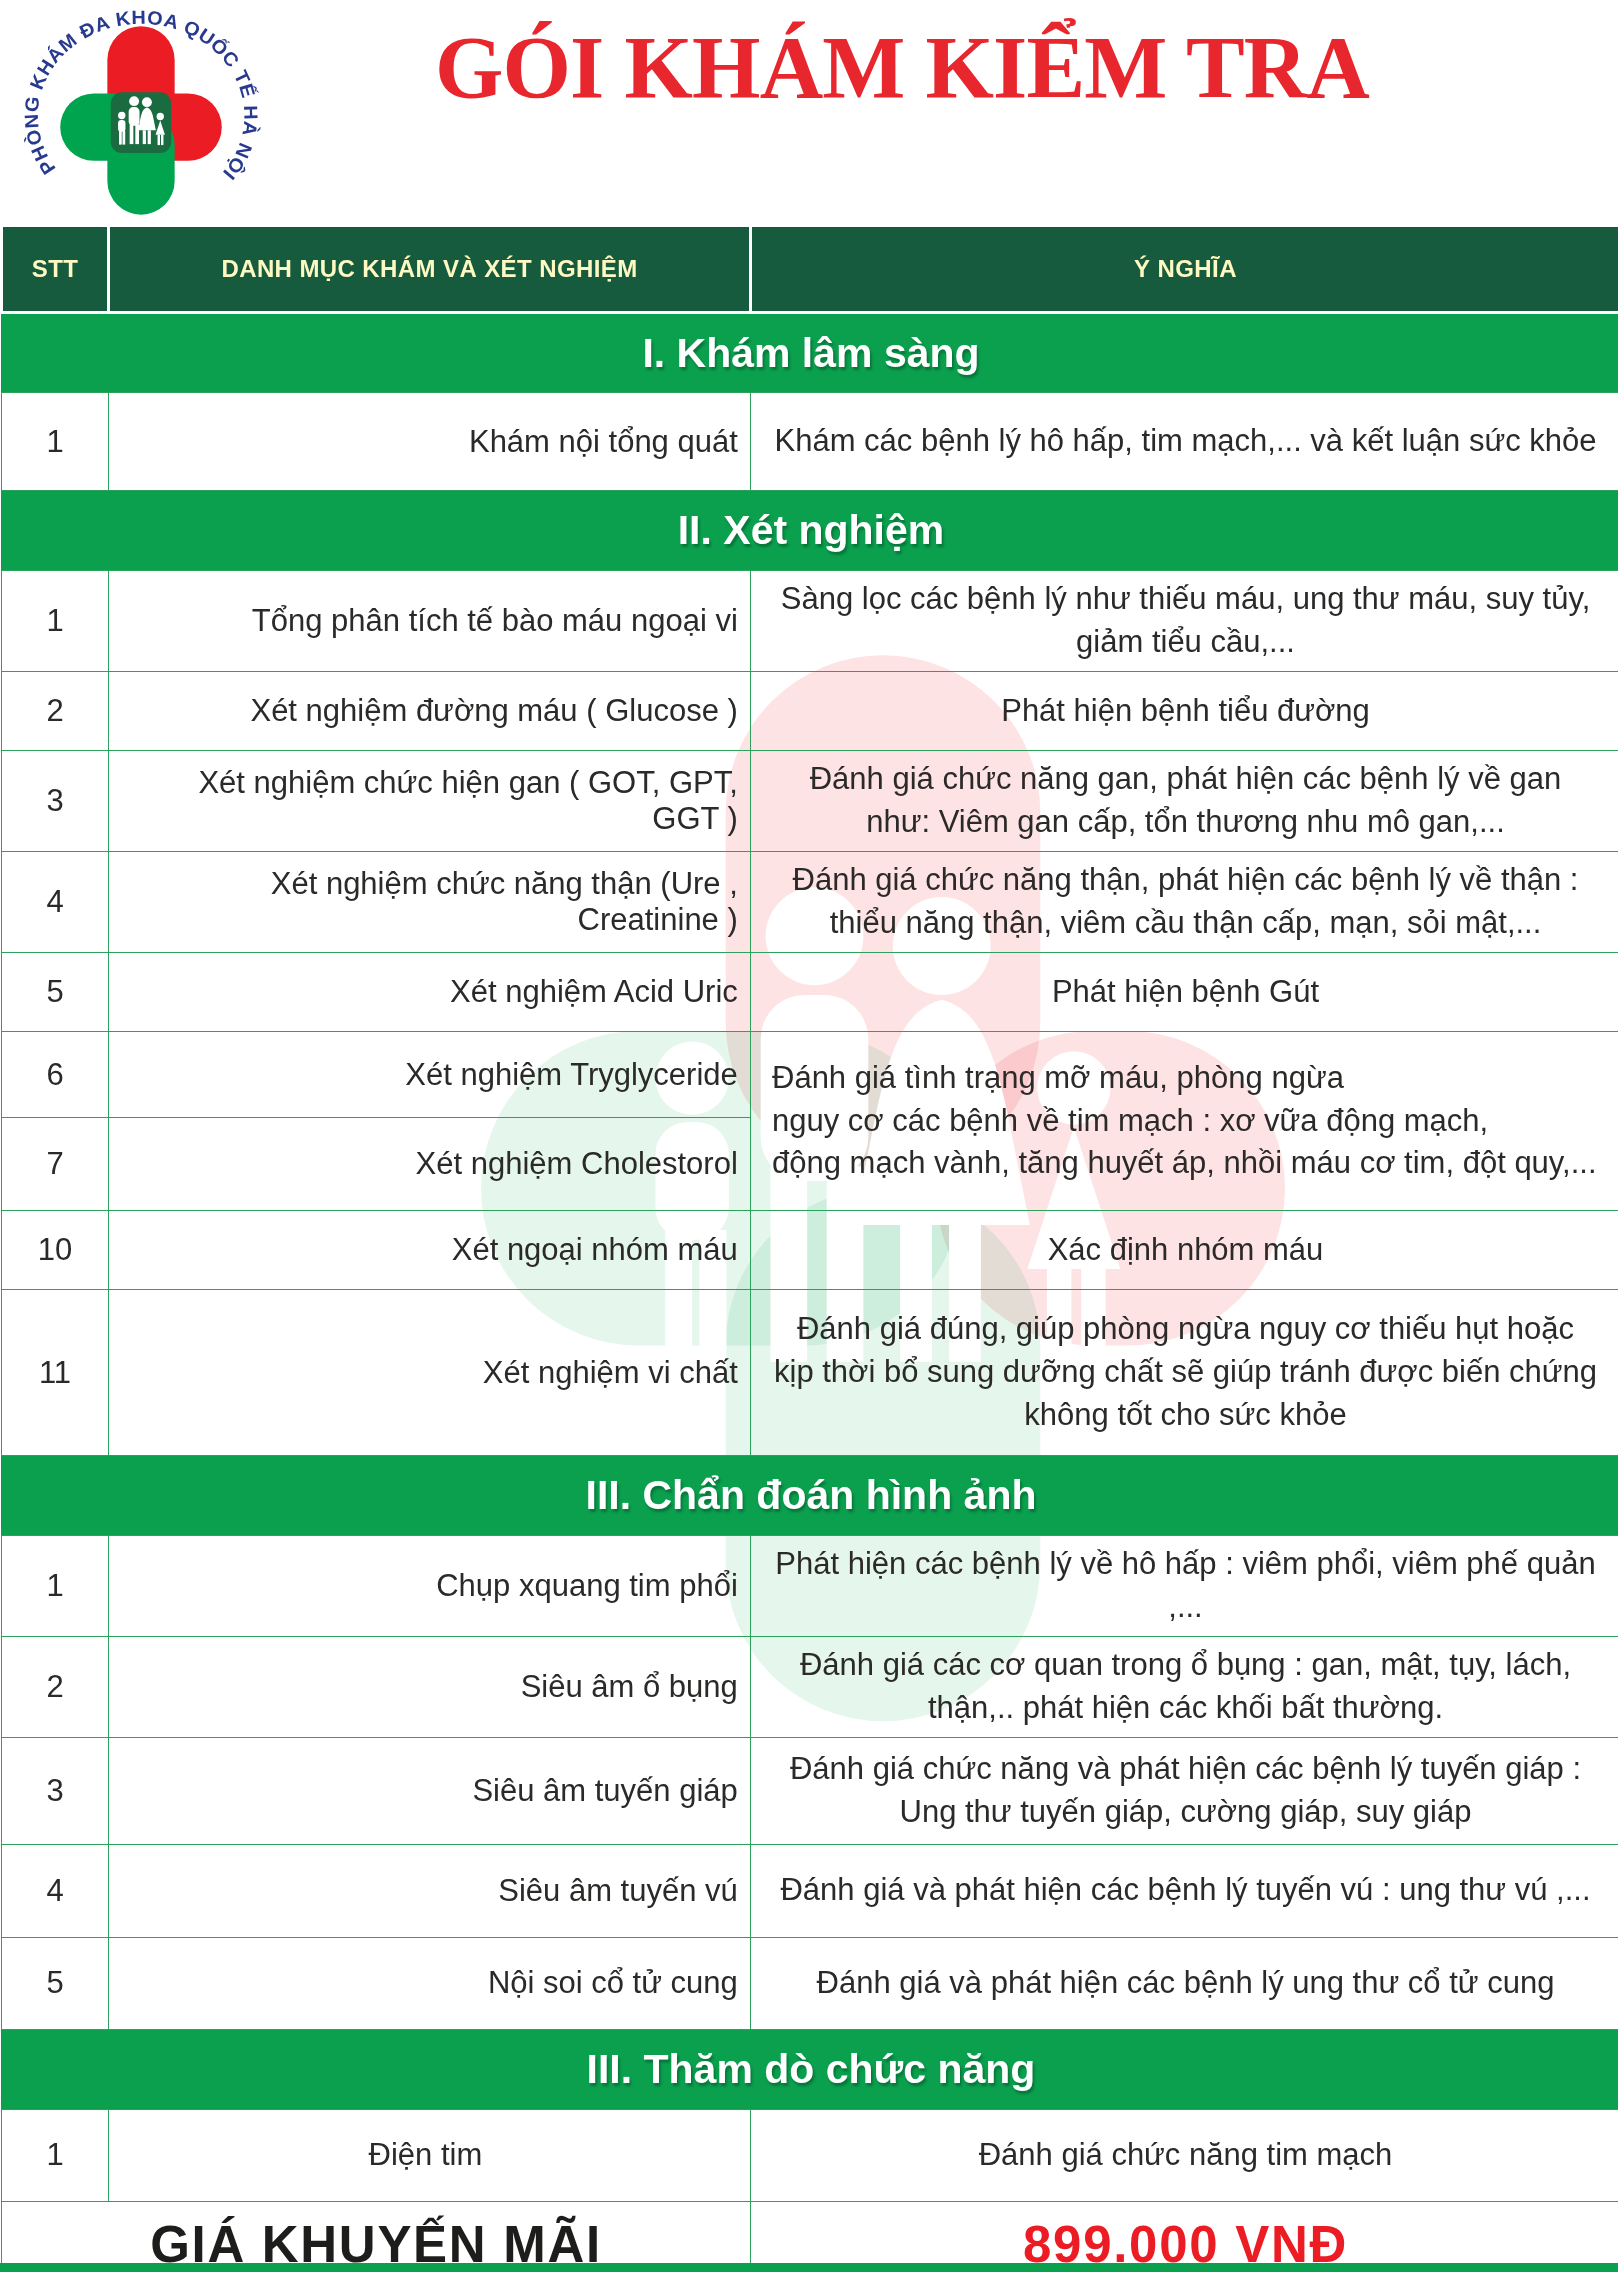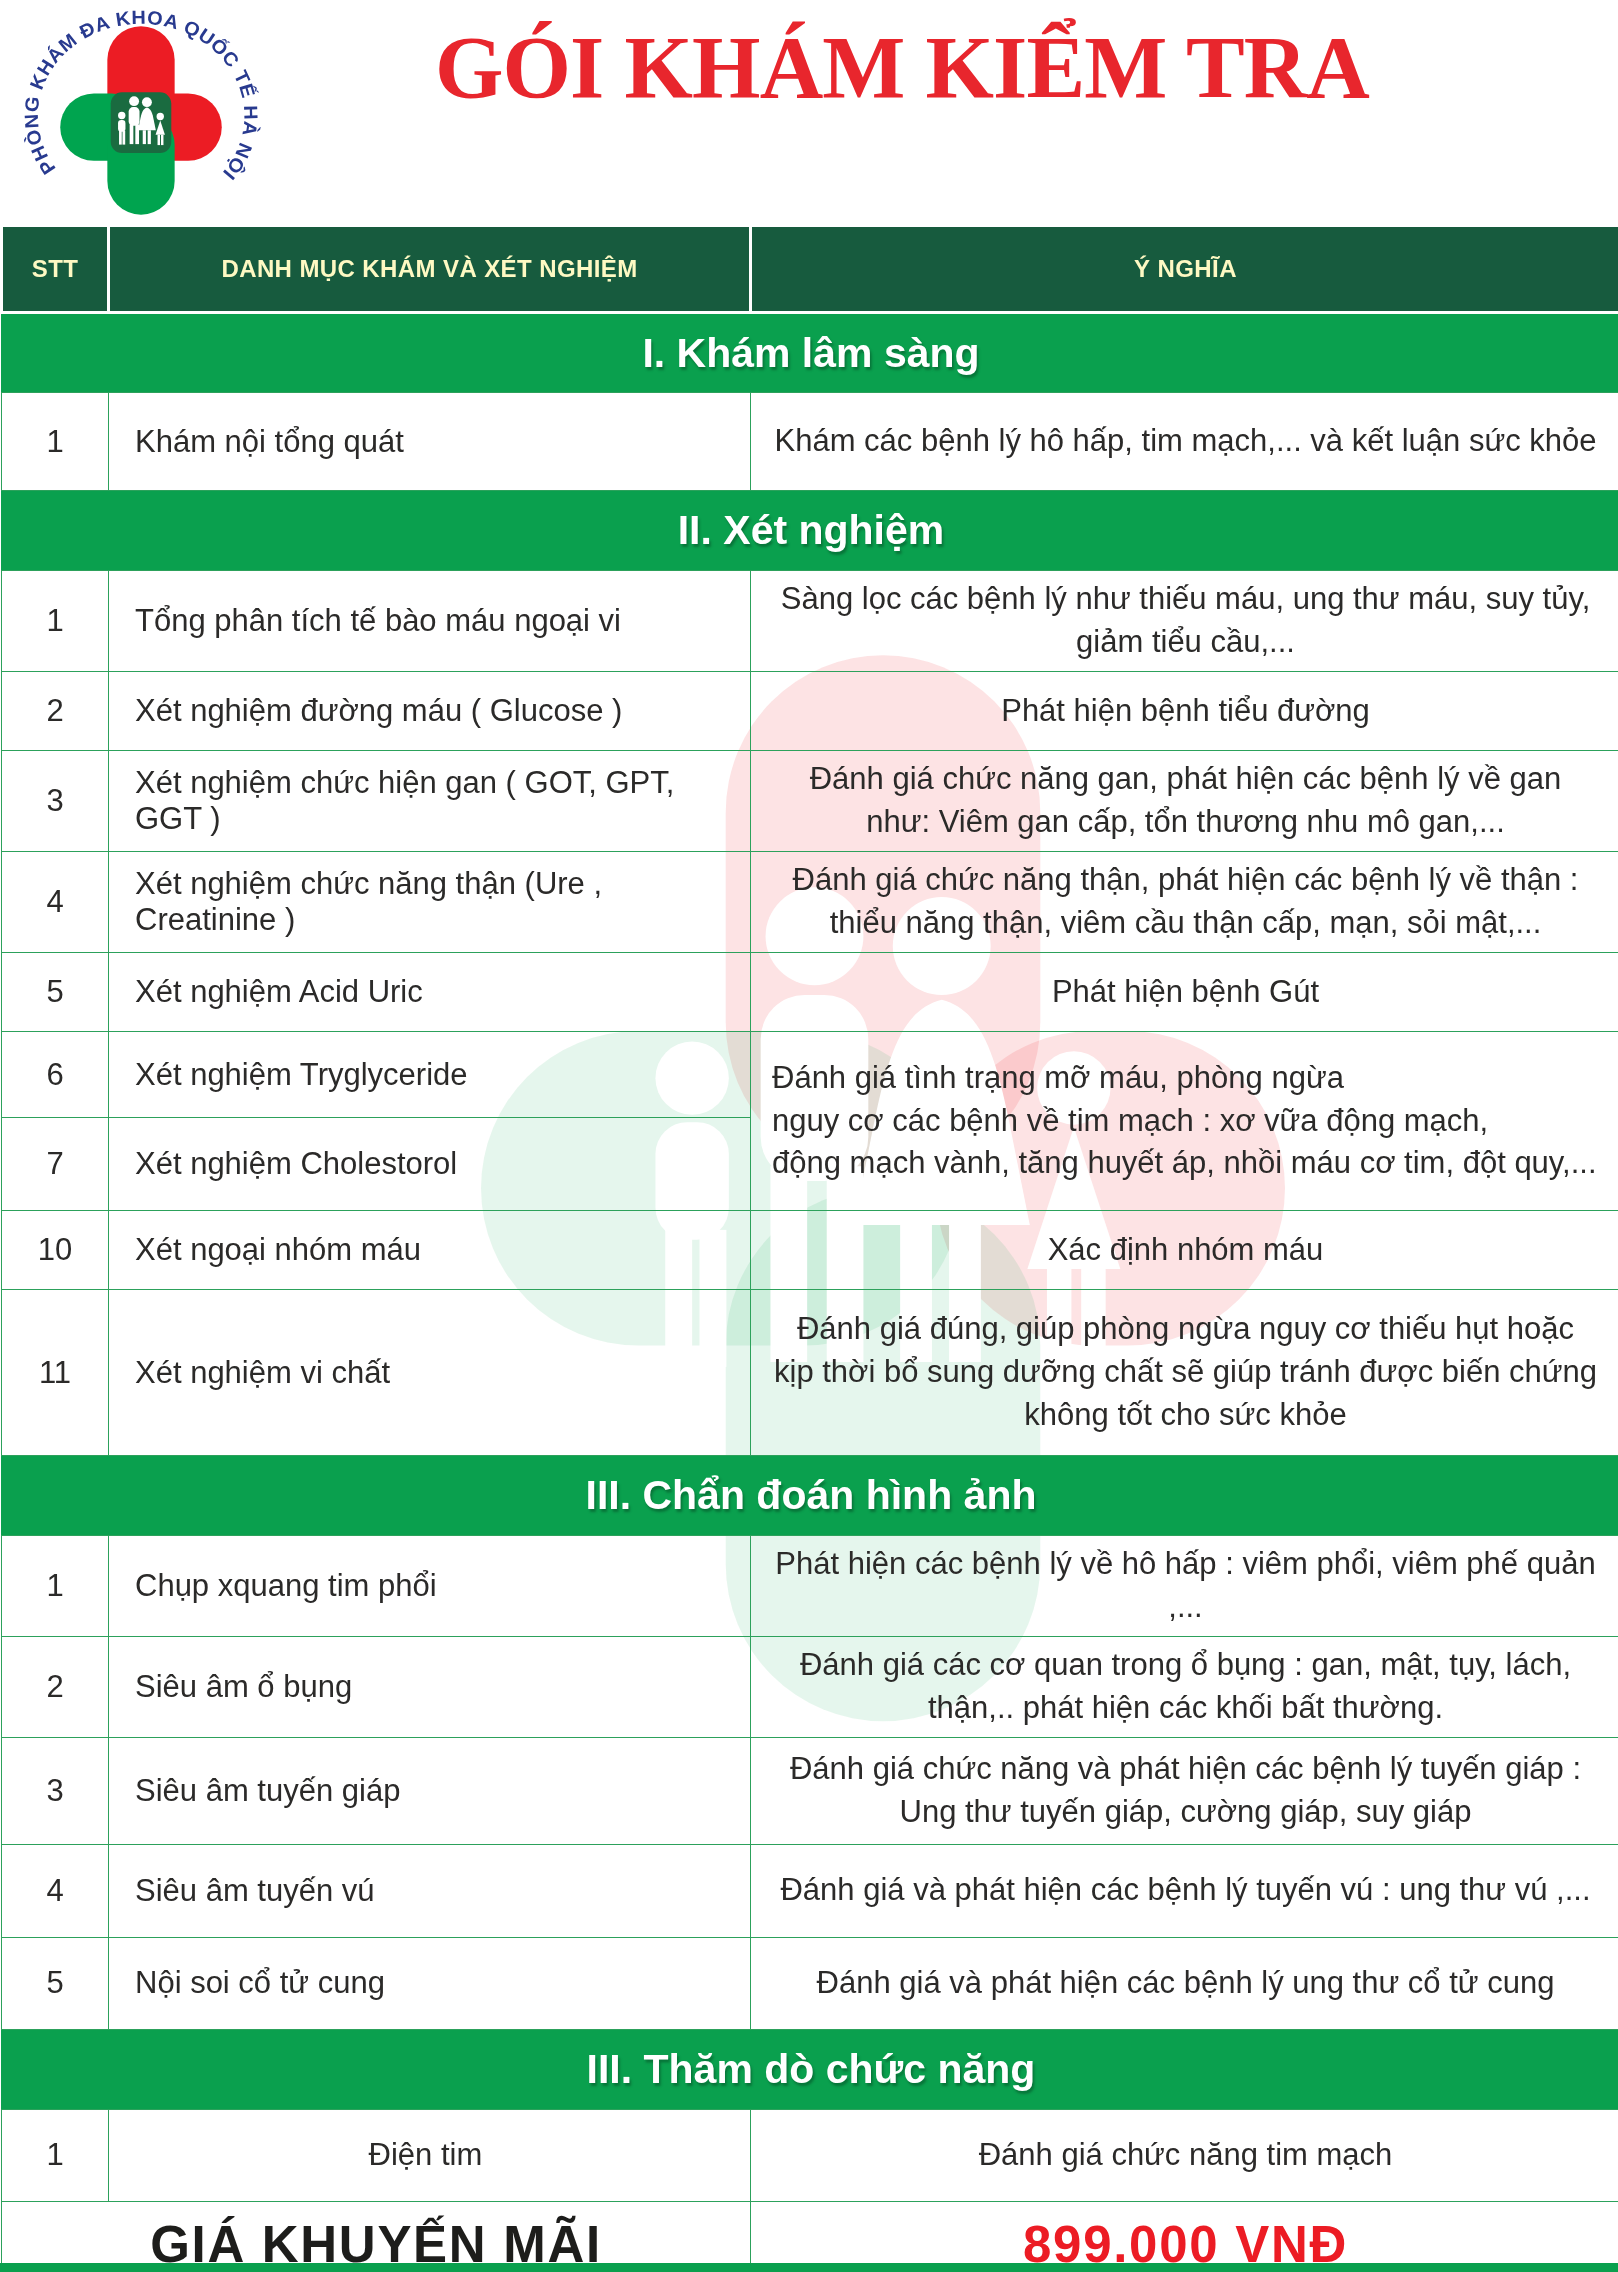--- a/index.html
+++ b/index.html
@@ -31,21 +31,21 @@
   th.head {
     background:#175b3e; color:#fef9c3; font-size:24px; font-weight:bold;
     text-align:center; border:3.5px solid #ffffff; letter-spacing:0.4px;
   }
   tr.secbar td {
     background:#0aa04e; color:#ffffff; font-size:41px; font-weight:bold;
     text-align:center; text-shadow:1.7px 2.6px 2.6px rgba(0,0,0,0.28);
     border-left:1.7px solid #0aa04e; border-right:1.7px solid #0aa04e;
   }
   td.stt  { text-align:center; font-size:31px; background:transparent; }
-  td.name { font-size:31px; padding-left:26px; padding-right:12.2px; background:transparent; }
+  td.name { font-size:31px; padding-left:26px; padding-right:12.2px; background:transparent;text-align:right; }
   td.name.center-name { text-align:center; padding-left:4px; }
   td.mean { font-size:31px; text-align:center; padding:7px 23px; line-height:1.38; background:transparent; }
   td.mean.mean-left { text-align:left; white-space:pre-line; padding-left:21px; }
   td.foot-label {
     text-align:center; font-size:51px; font-weight:bold; color:#1d1d1b; letter-spacing:1.7px;
   }
   td.foot-price {
     text-align:center; font-size:51px; font-weight:bold; color:#ec1c24; letter-spacing:1.7px;
   }
   .bottom-bar { position:absolute; left:0; bottom:0; width:1619px; height:10.5px; background:#0aa04e; z-index:3; }

